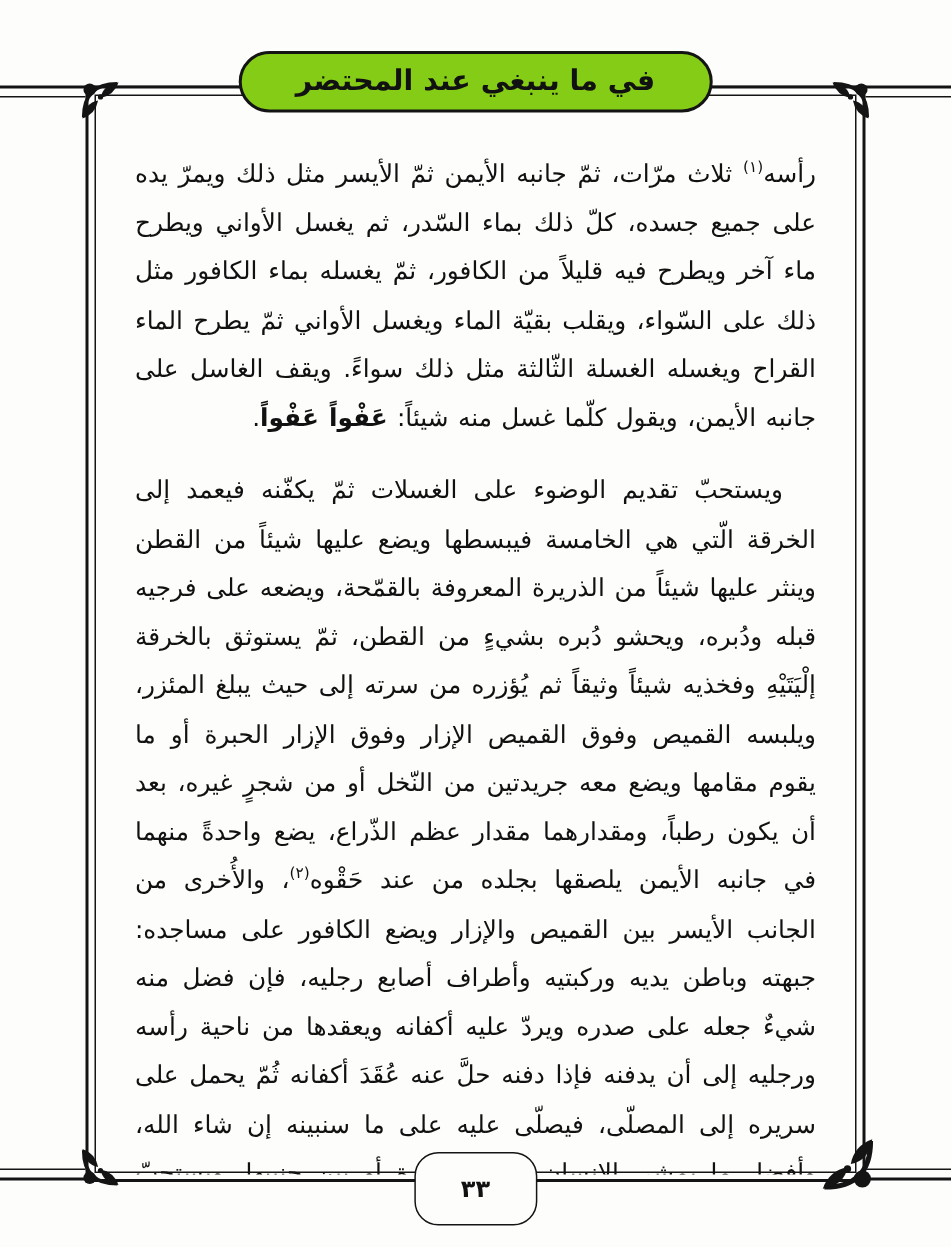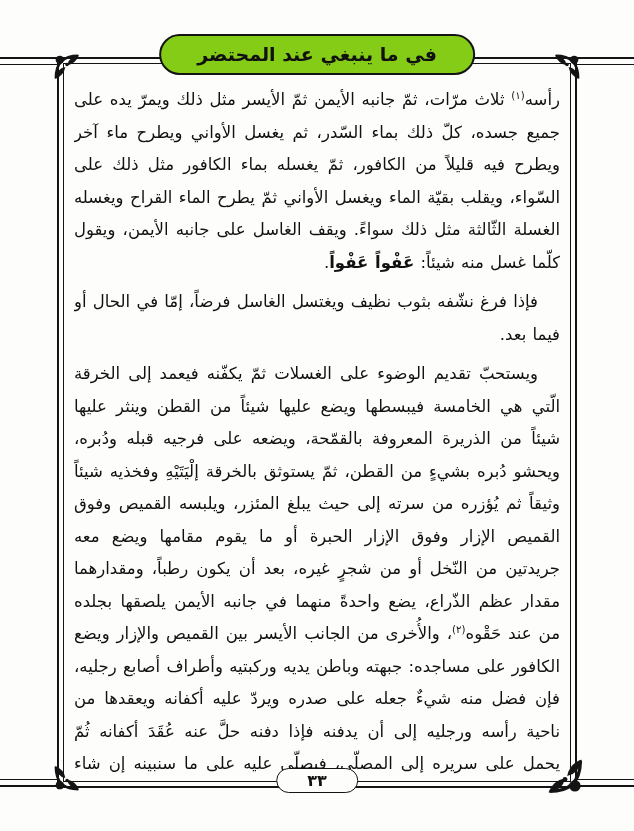--- a/index.html
+++ b/index.html
@@ -28,29 +28,29 @@
   .title-cartouche{
     position:absolute;top:34px;left:50%;transform:translateX(-50%);
     background:#84cc16;border:2px solid #141414;border-radius:22px;
     padding:5px 36px;z-index:4;white-space:nowrap;
     font-size:19px;font-weight:bold;line-height:1.4;
   }
   
   .page-cartouche{
     position:absolute;top:768px;left:50%;transform:translateX(-50%);
     background:#fdfdfc;border:1.8px solid #141414;border-radius:16px;
-    padding:2px 30px;z-index:4;font-size:16px;font-weight:bold;z-index:4;
+    padding:14px 30px;z-index:4;font-size:16px;font-weight:bold;z-index:4;
   }
   
   .text-col{
     position:absolute;left:74px;right:74px;top:84px;bottom:48px;z-index:2;
     direction:rtl;overflow:hidden;
   }
   .para{
-    margin:0;font-size:16.5px;line-height:32.5px;text-align:justify;
+    margin:16px;font-size:16.5px;line-height:32.5px;text-align:justify;
     text-justify:inter-word;word-spacing:1px;
   }
   .para + .para{margin-top:7px;}
   .para.indent{text-indent:22px;}
   .para sup{font-size:0.62em;line-height:0;vertical-align:super;}
   .para b{font-weight:bold;}
 </style>
 </head>
 <body>
 
@@ -91,17 +91,16 @@
         <use href="#flourish"></use>
       </svg>
     </span>
 </div>
 
 <div class="title-cartouche">في ما ينبغي عند المحتضر</div>
 
 <div class="text-col">
 
 <p class="para"><span>رأسه</span><sup>(١)</sup><span> ثلاث مرّات، ثمّ جانبه الأيمن ثمّ الأيسر مثل ذلك ويمرّ يده على جميع جسده، كلّ ذلك بماء السّدر، ثم يغسل الأواني ويطرح ماء آخر ويطرح فيه قليلاً من الكافور، ثمّ يغسله بماء الكافور مثل ذلك على السّواء، ويقلب بقيّة الماء ويغسل الأواني ثمّ يطرح الماء القراح ويغسله الغسلة الثّالثة مثل ذلك سواءً. ويقف الغاسل على جانبه الأيمن، ويقول كلّما غسل منه شيئاً: </span><b>عَفْواً عَفْواً</b><span>.</span></p>
-    <p class="para indent"><span>فإذا فرغ نشّفه بثوب نظيف ويغتسل الغاسل فرضاً، إمّا في الحال أو فيما بعد.</span></p>
     <p class="para indent"><span>ويستحبّ تقديم الوضوء على الغسلات ثمّ يكفّنه فيعمد إلى الخرقة الّتي هي الخامسة فيبسطها ويضع عليها شيئاً من القطن وينثر عليها شيئاً من الذريرة المعروفة بالقمّحة، ويضعه على فرجيه قبله ودُبره، ويحشو دُبره بشيءٍ من القطن، ثمّ يستوثق بالخرقة إلْيَتَيْهِ وفخذيه شيئاً وثيقاً ثم يُؤزره من سرته إلى حيث يبلغ المئزر، ويلبسه القميص وفوق القميص الإزار وفوق الإزار الحبرة أو ما يقوم مقامها ويضع معه جريدتين من النّخل أو من شجرٍ غيره، بعد أن يكون رطباً، ومقدارهما مقدار عظم الذّراع، يضع واحدةً منهما في جانبه الأيمن يلصقها بجلده من عند حَقْوه</span><sup>(٢)</sup><span>، والأُخرى من الجانب الأيسر بين القميص والإزار ويضع الكافور على مساجده: جبهته وباطن يديه وركبتيه وأطراف أصابع رجليه، فإن فضل منه شيءٌ جعله على صدره ويردّ عليه أكفانه ويعقدها من ناحية رأسه ورجليه إلى أن يدفنه فإذا دفنه حلَّ عنه عُقَدَ أكفانه ثُمّ يحمل على سريره إلى المصلّى، فيصلّى عليه على ما سنبينه إن شاء الله، وأفضل ما يمشي الإنسان خلف الجنازة أو بين جنبيها، ويستحبّ تربيع الجنازة بأن يأخذ جانبها الأيمن، ثم رجلها اليمنى، ثمّ رجلها اليسرى، ثمّ منكبها الأيسر يدور خلفها دور الرّحى، فإذا جيءَ بها إلى القبر، ترك جنازة الرّجل ممّا يلي رجلي القبر وتقدّم إلى شفير القبر في ثلاث دفعات، وإن كانت جنازة امرأة تُركتْ قدّام القبر ممّا يلي القبلة، ثمّ ينزل إلى القبر وليّ الميّت أو من يأمره الوليّ، فيكون نزوله من عند رجلي القبر.</span></p>
   </div>
 
 <div class="page-cartouche">٣٣</div>
 
 </body></html>

